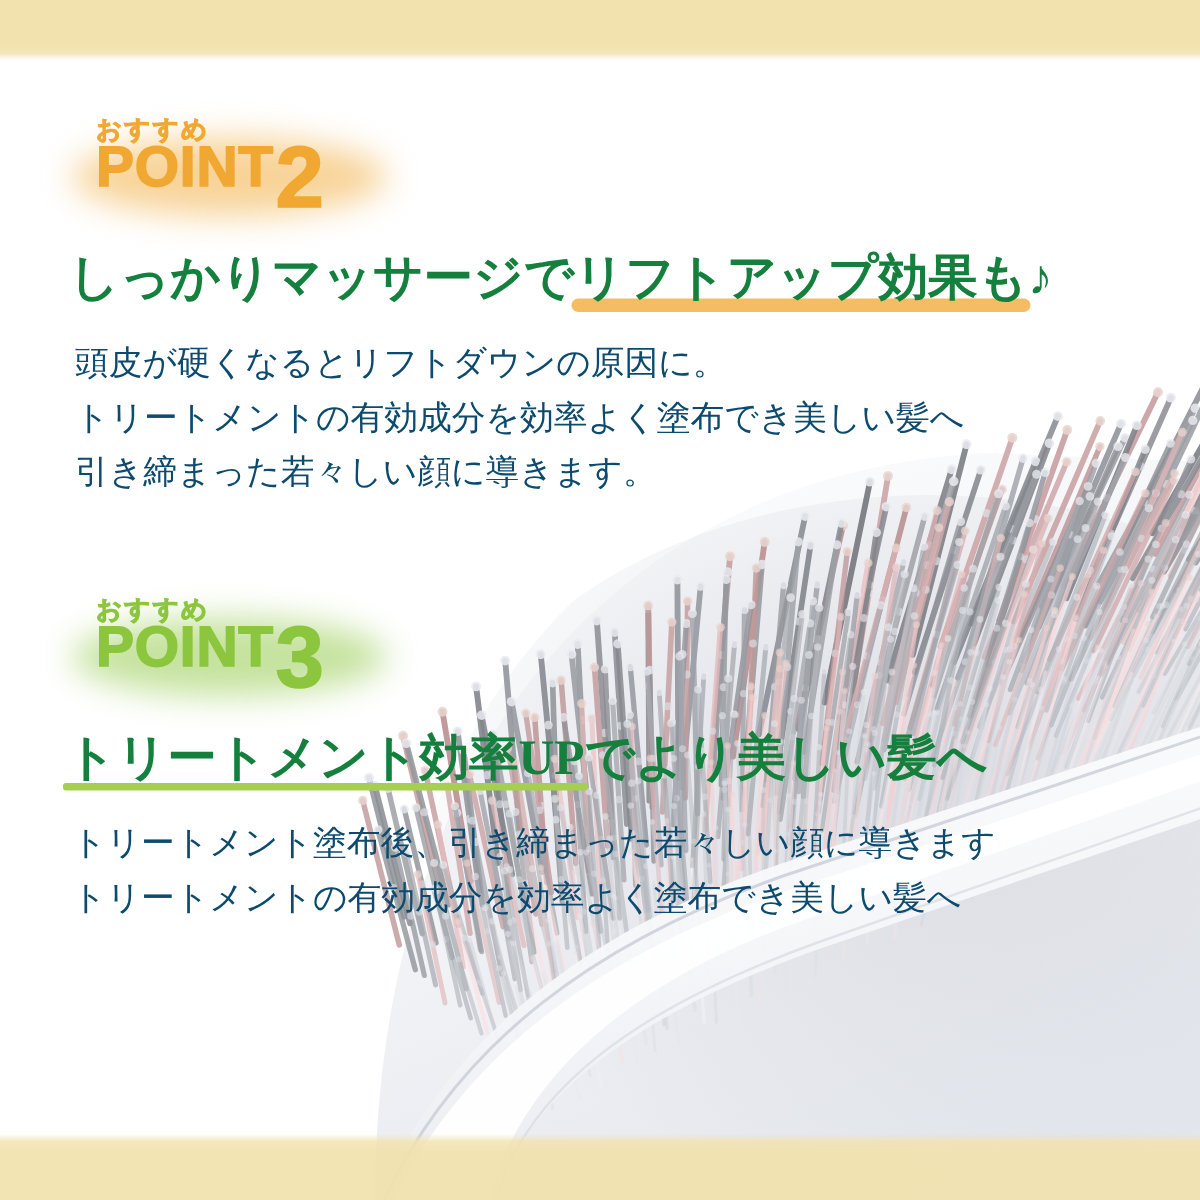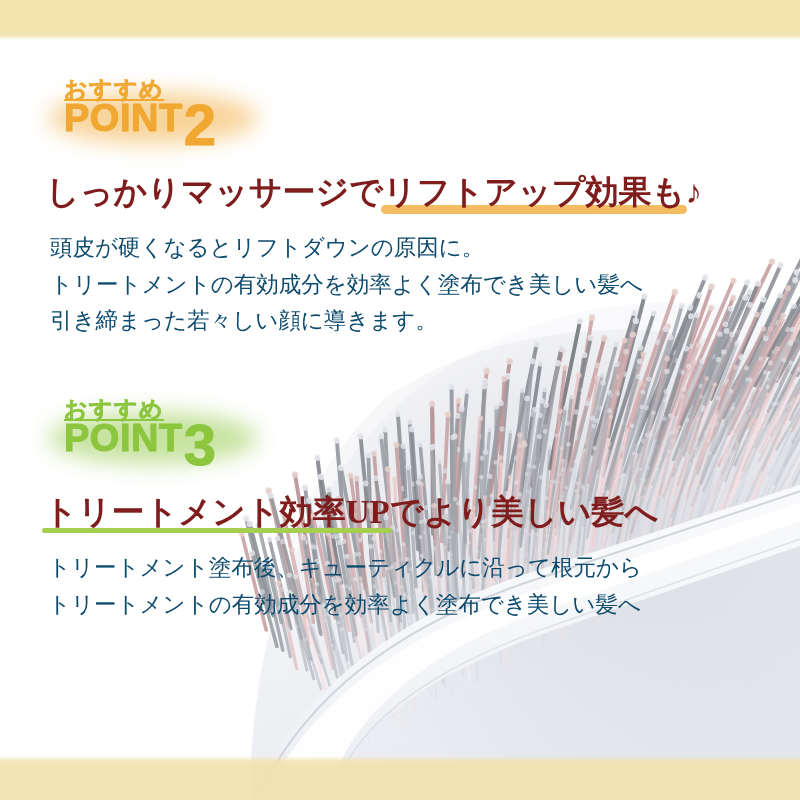--- a/index.html
+++ b/index.html
@@ -65,26 +65,25 @@
     height: 52px;
     border-radius: 50%;
     filter: blur(11px);
     opacity: .5;
     z-index: 0;
   }
 
   .badge-inner { position: relative; z-index: 1; }
 
   .osusume {
-    font-size: 23px;
+    font-size: 17px;
     font-weight: 700;
     letter-spacing: 1.5px;
     line-height: 1;
     margin-bottom: 1px;
-    text-decoration: underline;
     -webkit-text-stroke: .6px currentColor;
   }
 
   .point-row {
     display: flex;
     align-items: flex-start;
     line-height: .88;
   }
   .point-word {
     font-size: 38px;
@@ -98,21 +97,21 @@
     line-height: .78;
     margin-left: 1px;
     -webkit-text-stroke: 1.1px currentColor;
   }
 
   
   .headline {
     font-family: "Liberation Serif", "DejaVu Serif", serif;
     font-size: 33px;
     font-weight: 700;
-    color: #7f1d1d;
+    color: #15803d;
     white-space: nowrap;
     line-height: 1.18;
   }
   .hl-mark {
     position: relative;
     display: inline-block;
   }
   .hl-mark::after {
     content: "";
     position: absolute;
@@ -1436,18 +1435,18 @@
           <span class="point-num">3</span>
         </div>
       </div>
     </div>
 
     <div class="headline" style="margin-top:26px; margin-left:18px;">
       <span></span><span class="hl-mark green">トリートメント効率UP</span><span>でより美しい髪へ</span>
     </div>
 
     <div class="body-copy" style="margin-top:18px; margin-left:22px;">
-      <div>トリートメント塗布後、キューティクルに沿って根元から</div>
+      <div>トリートメント塗布後、引き締まった若々しい顔に導きます</div>
       <div>トリートメントの有効成分を効率よく塗布でき美しい髪へ</div>
     </div>
   </div>
 
 </div>
 
 </body></html>

